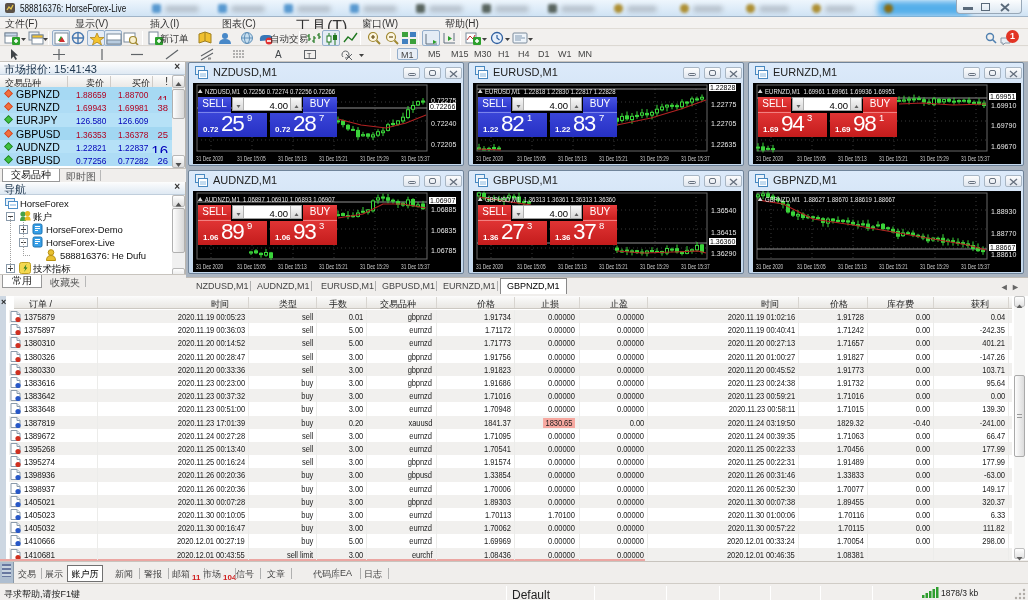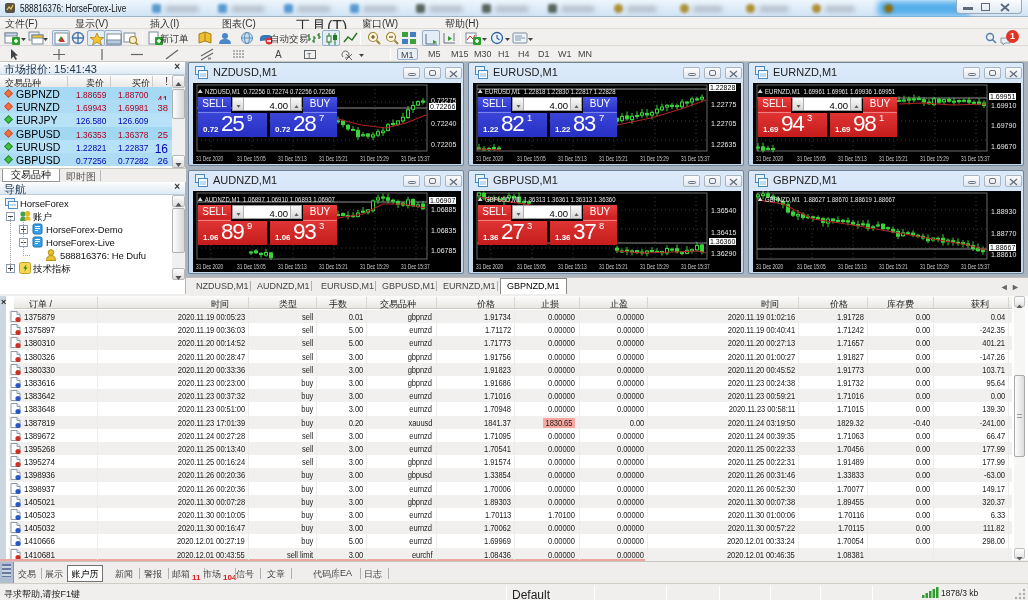--- a/index.html
+++ b/index.html
@@ -303,24 +303,24 @@
       <span style="position:absolute;left:16px;top:1px;color:#000;font-size:10.5px">GBPUSD</span>
       <span class="mwr" style="right:66px;top:2px;color:#b00020;font-size:9.5px;transform:scaleX(0.88);transform-origin:100% 50%">1.36353</span>
       <span class="mwr" style="right:24px;top:2px;color:#b00020;font-size:9.5px;transform:scaleX(0.88);transform-origin:100% 50%">1.36378</span>
       <span class="mwr" style="right:4px;top:2px;color:#b00020;font-size:9.5px">25</span>
     </div>
     <div class="mwrow" style="top:77.80000000000001px;height:13.2px;background:#b6e1f7">
       <svg style="position:absolute;left:4px;top:2px" width="9" height="9">
         <path d="M4.5 0 L9 4.5 L4.5 9 L0 4.5Z" fill="#188018"></path>
         <path d="M4.5 1.2 L7.8 4.5 L4.5 7.8 L1.2 4.5Z" fill="#40c040"></path>
       </svg>
-      <span style="position:absolute;left:16px;top:1px;color:#000;font-size:10.5px">EURUSD</span>
+      <span style="position:absolute;left:16px;top:1px;color:#000;font-size:10.5px">AUDNZD</span>
       <span class="mwr" style="right:66px;top:2px;color:#0000b8;font-size:9.5px;transform:scaleX(0.88);transform-origin:100% 50%">1.22821</span>
       <span class="mwr" style="right:24px;top:2px;color:#0000b8;font-size:9.5px;transform:scaleX(0.88);transform-origin:100% 50%">1.22837</span>
-      <span class="mwr" style="right:4px;top:2px;color:#0000b8;font-size:12px">16</span>
+      <span class="mwr" style="right:4px;top:2px;color:#0000b8;font-size:15px">16</span>
     </div>
     <div class="mwrow" style="top:91.00000000000001px;height:13.2px;background:#aedcf5">
       <svg style="position:absolute;left:4px;top:2px" width="9" height="9">
         <path d="M4.5 0 L9 4.5 L4.5 9 L0 4.5Z" fill="#188018"></path>
         <path d="M4.5 1.2 L7.8 4.5 L4.5 7.8 L1.2 4.5Z" fill="#40c040"></path>
       </svg>
       <span style="position:absolute;left:16px;top:1px;color:#000;font-size:10.5px">GBPUSD</span>
       <span class="mwr" style="right:66px;top:2px;color:#0000b8;font-size:9.5px;transform:scaleX(0.88);transform-origin:100% 50%">0.77256</span>
       <span class="mwr" style="right:24px;top:2px;color:#0000b8;font-size:9.5px;transform:scaleX(0.88);transform-origin:100% 50%">0.77282</span>
       <span class="mwr" style="right:4px;top:2px;color:#0000b8;font-size:9.5px">26</span>
@@ -400,20 +400,25 @@
         <div class="tree-txt" style="left:33px;top:66px">技术指标</div>
       </div>
       <div class="abs" style="left:172px;top:13px;width:13px;height:79px;background:#f0f0f0">
         <div class="abs" style="left:0;top:0;width:13px;height:12px;background:linear-gradient(#fefefe,#dcdcdc);border:1px solid #b8b8b8;border-radius:2px"><svg width="11" height="10">
             <path d="M5.5 2.5 L8.5 6.5 L2.5 6.5z" fill="#505050"></path>
           </svg></div>
         <div class="abs" style="left:0;top:13px;width:13px;height:45px;background:linear-gradient(90deg,#fdfdfd,#d8d8d8);border:1px solid #b0b0b0;border-radius:2px"></div>
         <div class="abs" style="left:0;top:73px;width:13px;height:12px;background:linear-gradient(#fefefe,#dcdcdc);border:1px solid #b8b8b8;border-radius:2px"><svg width="11" height="10">
             <path d="M5.5 7 L8.5 3 L2.5 3z" fill="#505050"></path>
           </svg></div>
+      </div>
+      <div class="abs" style="left:0;top:92px;width:186px;height:20px;background:#f0eeec;border-top:1px solid #c8c4be">
+        <div class="abs" style="left:2px;top:0px;width:40px;height:13px;background:#fff;border:1px solid #989898;border-top:none;font-size:10px;color:#111;text-align:center;line-height:12px">常用</div>
+        <div class="abs" style="left:50px;top:1px;font-size:10px;color:#555">收藏夹</div>
+        <div class="abs" style="left:85px;top:1px;width:1px;height:11px;background:#b8b8b8"></div>
       </div>
     </div>
   </div>
 <div class="abs" style="left:186px;top:62px;width:842px;height:232px;background:#b2bcc6">
     <div class="abs" style="left:0;top:0;width:842px;height:215px;background:#aab4c0"></div>
     <div class="chartwin" style="left:2px;top:0px;width:276px;height:104px">
       <div class="cw-title">
         <svg style="position:absolute;left:6px;top:3px" width="13" height="13">
           <rect x="0.5" y="0.5" width="9" height="8" fill="#eaf2fa" stroke="#4888c0"></rect>
           <rect x="3.5" y="4.5" width="9" height="8" fill="#fff" stroke="#4888c0"></rect>

